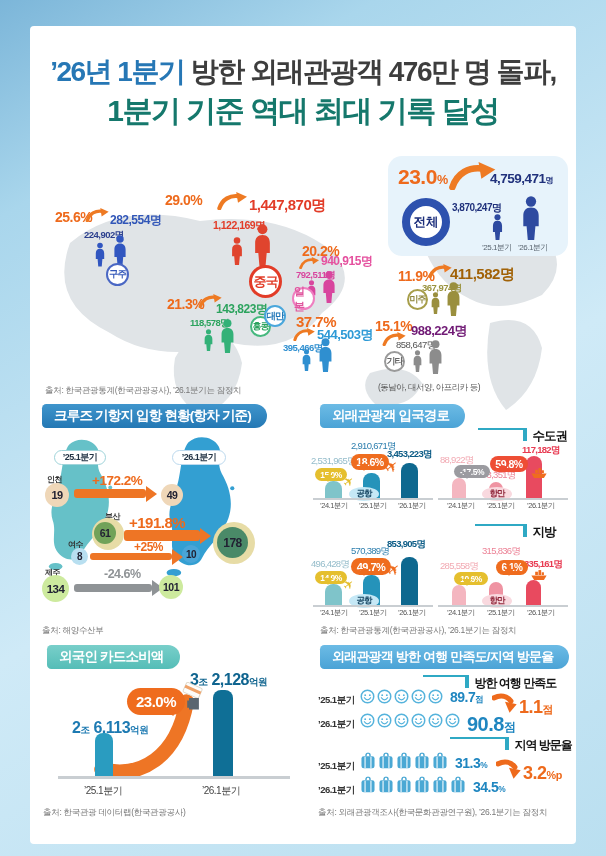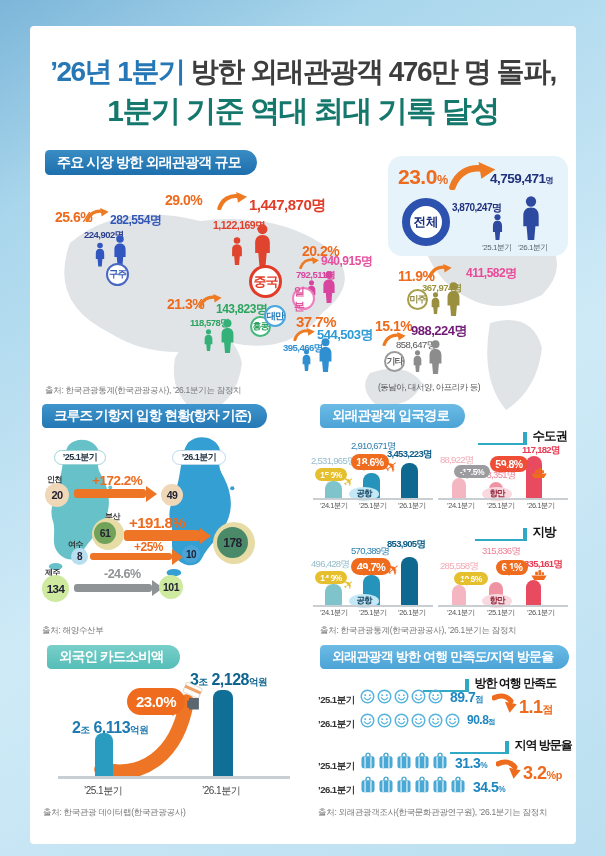--- a/index.html
+++ b/index.html
@@ -23,21 +23,21 @@
 .badge{position:absolute;background:#fff;border-radius:50%;display:flex;align-items:center;justify-content:center;font-weight:bold;letter-spacing:-1px}
 .qlbl{position:absolute;font-size:8px;color:#5a6570;letter-spacing:-0.5px}
 .tot{position:absolute;background:#e7f3fb;border-radius:14px}
 .donut{position:absolute;border-radius:50%;border:8px solid #2d51ae;background:#fff;display:flex;align-items:center;justify-content:center;font-weight:bold;color:#1d2f7c}
 .harrow{position:absolute}
 .harrow i{display:block;height:100%;background:currentColor;border-radius:3px}
 .harrow::after{content:"";position:absolute;left:100%;top:50%;transform:translateY(-50%);border:8px solid transparent;border-left:11px solid}
 .cport{position:absolute;border-radius:50%;display:flex;align-items:center;justify-content:center;font-weight:bold;color:#223;letter-spacing:-0.5px}
 .plbl{position:absolute;font-size:8px;font-weight:bold;color:#333;letter-spacing:-0.5px}
 .mappill{position:absolute;background:#fff;border:1.5px solid #9fd4da;border-radius:9px;font-size:9px;font-weight:bold;color:#234;display:flex;align-items:center;justify-content:center;letter-spacing:-0.5px}
-.brk{position:absolute;display:flex;align-items:flex-end}
+.brk{position:absolute;display:flex;align-items:flex-start}
 .brk .ln{height:2px;background:#2fa9c4}
 .brk .vb{width:3.5px;height:13px;background:#2fa9c4;margin-right:6px}
 .brk .tx{font-size:12.5px;font-weight:bold;color:#141414;letter-spacing:-1px}
 .bar{position:absolute;border-radius:8px 8px 0 0}
 .axis{position:absolute;height:2px;background:#c9ced2}
 .bub{position:absolute;background:var(--c);color:#fff;font-weight:bold;display:flex;align-items:center;justify-content:center;border-radius:9px;letter-spacing:-0.5px}
 .bub::after{content:"";position:absolute;bottom:-6px;left:8px;border:5px solid transparent;border-top:7px solid var(--c)}
 .bub.tr::after{left:auto;right:7px;transform:rotate(-25deg)}
 .mode{position:absolute;border-radius:50%;display:flex;align-items:center;justify-content:center;font-size:8.5px;font-weight:bold;letter-spacing:-1px}
 .mode.air{background:#c5e8f6;color:#14425f}
@@ -91,21 +91,20 @@
 </svg>
 
 <div class="page">
 <div class="card">
 
   <div class="title">
     <span class="l1"><span class="hl">’26년 1분기</span><span class="rest"> 방한 외래관광객 476만 명 돌파,</span></span>
     <span class="l2">1분기 기준 역대 최대 기록 달성</span>
   </div>
 
-  <div class="pill" style="left:15px;top:124px;height:25px;font-size:14px;background:linear-gradient(180deg,#3a8cc4,#1d6fad)">주요 시장 방한 외래관광객 규모</div>
 
   <svg class="sym" viewBox="0 0 536 243" style="left:10px;top:157px;width:536px;height:243px;color:#e0e4e7">
     <path d="M30,60 Q80,18 160,38 Q240,28 292,68 Q322,100 282,130 Q252,172 192,160 Q120,182 70,150 Q8,120 30,60 Z"></path>
     <path d="M150,150 Q192,140 202,180 Q197,222 160,232 Q128,212 135,175 Z"></path>
     <path d="M330,190 Q366,178 382,200 Q372,226 336,222 Q318,205 330,190 Z"></path>
     <path d="M378,42 Q440,18 502,50 Q532,82 502,112 Q460,132 430,116 Q388,96 378,42 Z"></path>
     <path d="M450,140 Q492,128 502,165 Q497,207 466,227 Q440,196 450,140 Z"></path>
   </svg>
 
   <div class="tot" style="left:358px;top:130px;width:180px;height:100px">
@@ -193,21 +192,21 @@
         <use href="#sym-person"></use>
       </svg>
   <svg class="sym" style="left:287px;top:312px;width:17px;height:34px;color:#2f8fd0">
         <use href="#sym-person"></use>
       </svg>
 
   <span class="pctO" style="left:368px;top:242px;font-size:14px">11.9%</span>
   <svg class="sym" style="left:398px;top:238px;width:24px;height:14px;color:#ee7a23">
         <use href="#sym-arc"></use>
       </svg>
-  <span class="val" style="left:436px;top:239px;font-size:12px;color:#ec4899">411,582명</span>
+  <span class="val" style="left:420px;top:239px;font-size:15px;color:#a16207">411,582명</span>
   <span class="val2" style="left:392px;top:256px;font-size:9.5px;color:#9a933f;font-weight:bold">367,974명</span>
   <svg class="sym" style="left:400px;top:266px;width:11px;height:22px;color:#9a8f3e">
         <use href="#sym-person"></use>
       </svg>
   <svg class="sym" style="left:415px;top:256px;width:17px;height:34px;color:#9a8f3e">
         <use href="#sym-person"></use>
       </svg>
   <div class="badge" style="left:377px;top:263px;width:21px;height:21px;border:2.5px solid #a79e4a;color:#8d853a;font-size:9px">미주</div>
 
   <span class="pctO" style="left:345px;top:292px;font-size:14px">15.1%</span>
@@ -232,21 +231,21 @@
   <svg class="sym" style="left:12px;top:410px;width:78px;height:138px;color:#66c1c8">
         <use href="#sym-korea"></use>
       </svg>
   <svg class="sym" style="left:128px;top:408px;width:86px;height:146px;color:#339fd2">
         <use href="#sym-korea"></use>
       </svg>
   <div class="mappill" style="left:24px;top:424px;width:52px;height:15px">’25.1분기</div>
   <div class="mappill" style="left:142px;top:424px;width:54px;height:15px;border-color:#bcd9ee">’26.1분기</div>
 
   <span class="plbl" style="left:17px;top:448px">인천</span>
-  <div class="cport" style="left:15px;top:457px;width:24px;height:24px;background:#efd7b8;font-size:11px">20</div>
+  <div class="cport" style="left:15px;top:457px;width:24px;height:24px;background:#efd7b8;font-size:11px">19</div>
   <span class="pctO" style="left:62px;top:447px;font-size:13.5px">+172.2%</span>
   <div class="harrow" style="left:44px;top:463px;width:72px;height:9px;color:#ee7525">
         <i></i>
       </div>
   <div class="cport" style="left:131px;top:458px;width:22px;height:22px;background:#efd7b8;font-size:10.5px">49</div>
 
   <span class="plbl" style="left:75px;top:485px">부산</span>
   <div class="cport" style="left:62px;top:492px;width:32px;height:32px;background:#e7dca6"></div>
   <div class="cport" style="left:64px;top:496px;width:22px;height:22px;background:#71a259;font-size:10.5px">61</div>
   <span class="pctO" style="left:99px;top:488px;font-size:15px">+191.8%</span>
@@ -438,21 +437,21 @@
         <svg width="15" height="15" style="color:#55b3dc;fill:currentColor">
           <use href="#sym-smiley"></use>
         </svg>
         <svg width="15" height="15" style="color:#55b3dc;fill:currentColor">
           <use href="#sym-smiley"></use>
         </svg>
         <svg width="15" height="15" style="color:#55b3dc;fill:currentColor">
           <use href="#sym-smiley"></use>
         </svg>
       </div>
-  <span class="val" style="left:437px;top:687px;font-size:12px;color:#1f86c0"><span>90.8</span><span class="u">점</span></span>
+  <span class="val" style="left:437px;top:687px;font-size:20px;color:#1f86c0"><span>90.8</span><span class="u">점</span></span>
 
   <div class="brk" style="left:420px;top:711px">
     <div class="ln" style="width:55px"></div>
     <div class="vb"></div>
     <span class="tx" style="font-size:12px">지역 방문율</span>
   </div>
 
   <span class="qlbl" style="left:288px;top:734px;font-size:9.5px;color:#333;font-weight:bold">’25.1분기</span>
   <div class="ic-row" style="left:330px;top:726px">
     <svg width="16" height="18" viewBox="0 0 24 26" style="color:#4aa8d4;fill:currentColor">

